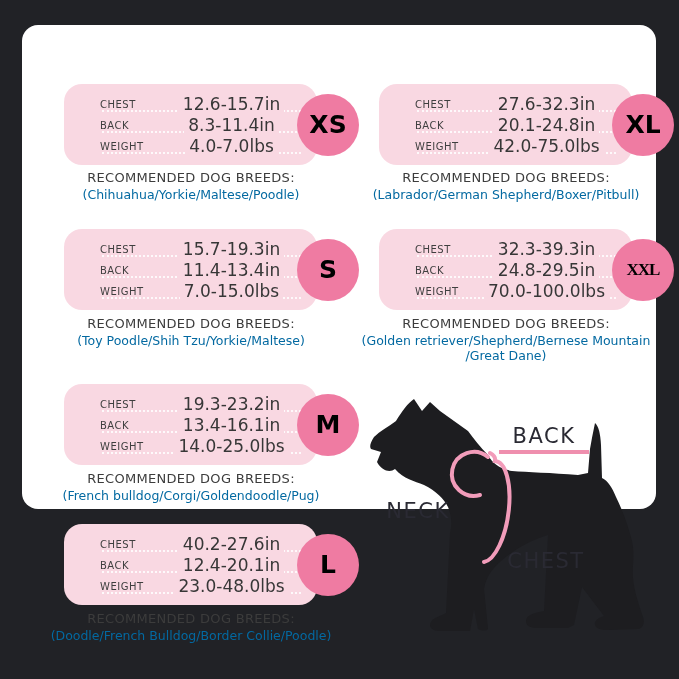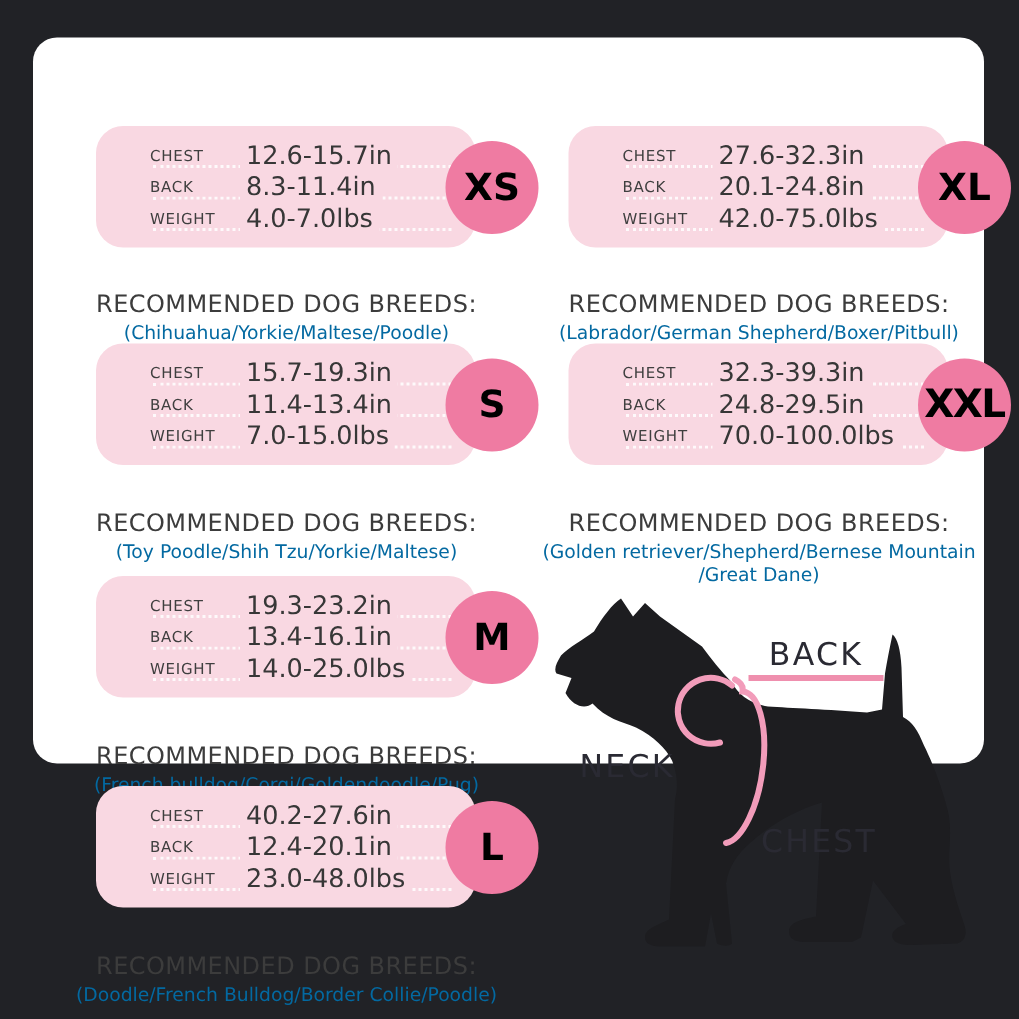--- a/index.html
+++ b/index.html
@@ -25,36 +25,36 @@
   .row .leader{
     position:absolute;left:2px;right:2px;bottom:2px;height:0;
     border-bottom:2px dotted rgba(255,255,255,0.85);
   }
   .m-label{
     position:relative;z-index:1;width:58px;flex:0 0 58px;
     font-size:10px;letter-spacing:.5px;color:#3f3f3f;
     background:#f9d8e2;padding:1px 2px 0 0;
   }
   .m-value{
-    position:relative;z-index:1;flex:1;
+    position:relative;z-index:1;flex:1;text-align:center;
     font-size:17px;color:#373737;
   }
   .m-value span{background:#f9d8e2;padding:0 4px;}
   .badge{
     position:absolute;right:-42px;top:50%;transform:translateY(-50%);
     width:62px;height:62px;border-radius:50%;background:#ef7ba2;
     display:flex;align-items:center;justify-content:center;
     color:#000000;font-weight:bold;font-size:25px;letter-spacing:0;
   }
-  .badge.small-text{font-size:26px;letter-spacing:-1px;}
+  .badge.small-text{font-size:17px;letter-spacing:-1px;font-family:Liberation Serif, serif;}
   
   .breeds{
     position:absolute;width:330px;text-align:center;color:#3c3c3c;
   }
-  .breeds .rec{font-size:16px;letter-spacing:.3px;margin-top:23px;}
+  .breeds .rec{font-size:13px;letter-spacing:.3px;}
   .breeds .names{font-size:12.5px;line-height:15px;color:#0369a1;margin-top:2px;}
   
   #card-xs{left:42px;top:59px;}   #breeds-xs{left:4px;top:145px;}
   #card-s{left:42px;top:204px;}   #breeds-s{left:4px;top:291px;}
   #card-m{left:42px;top:359px;}   #breeds-m{left:4px;top:446px;}
   #card-l{left:42px;top:499px;}   #breeds-l{left:4px;top:586px;}
   #card-xl{left:357px;top:59px;}  #breeds-xl{left:319px;top:145px;}
   #card-xxl{left:357px;top:204px;}#breeds-xxl{left:319px;top:291px;}
   .dog-wrap{position:absolute;left:340px;top:360px;width:310px;height:260px;}
   .dog-wrap svg{display:block;}

